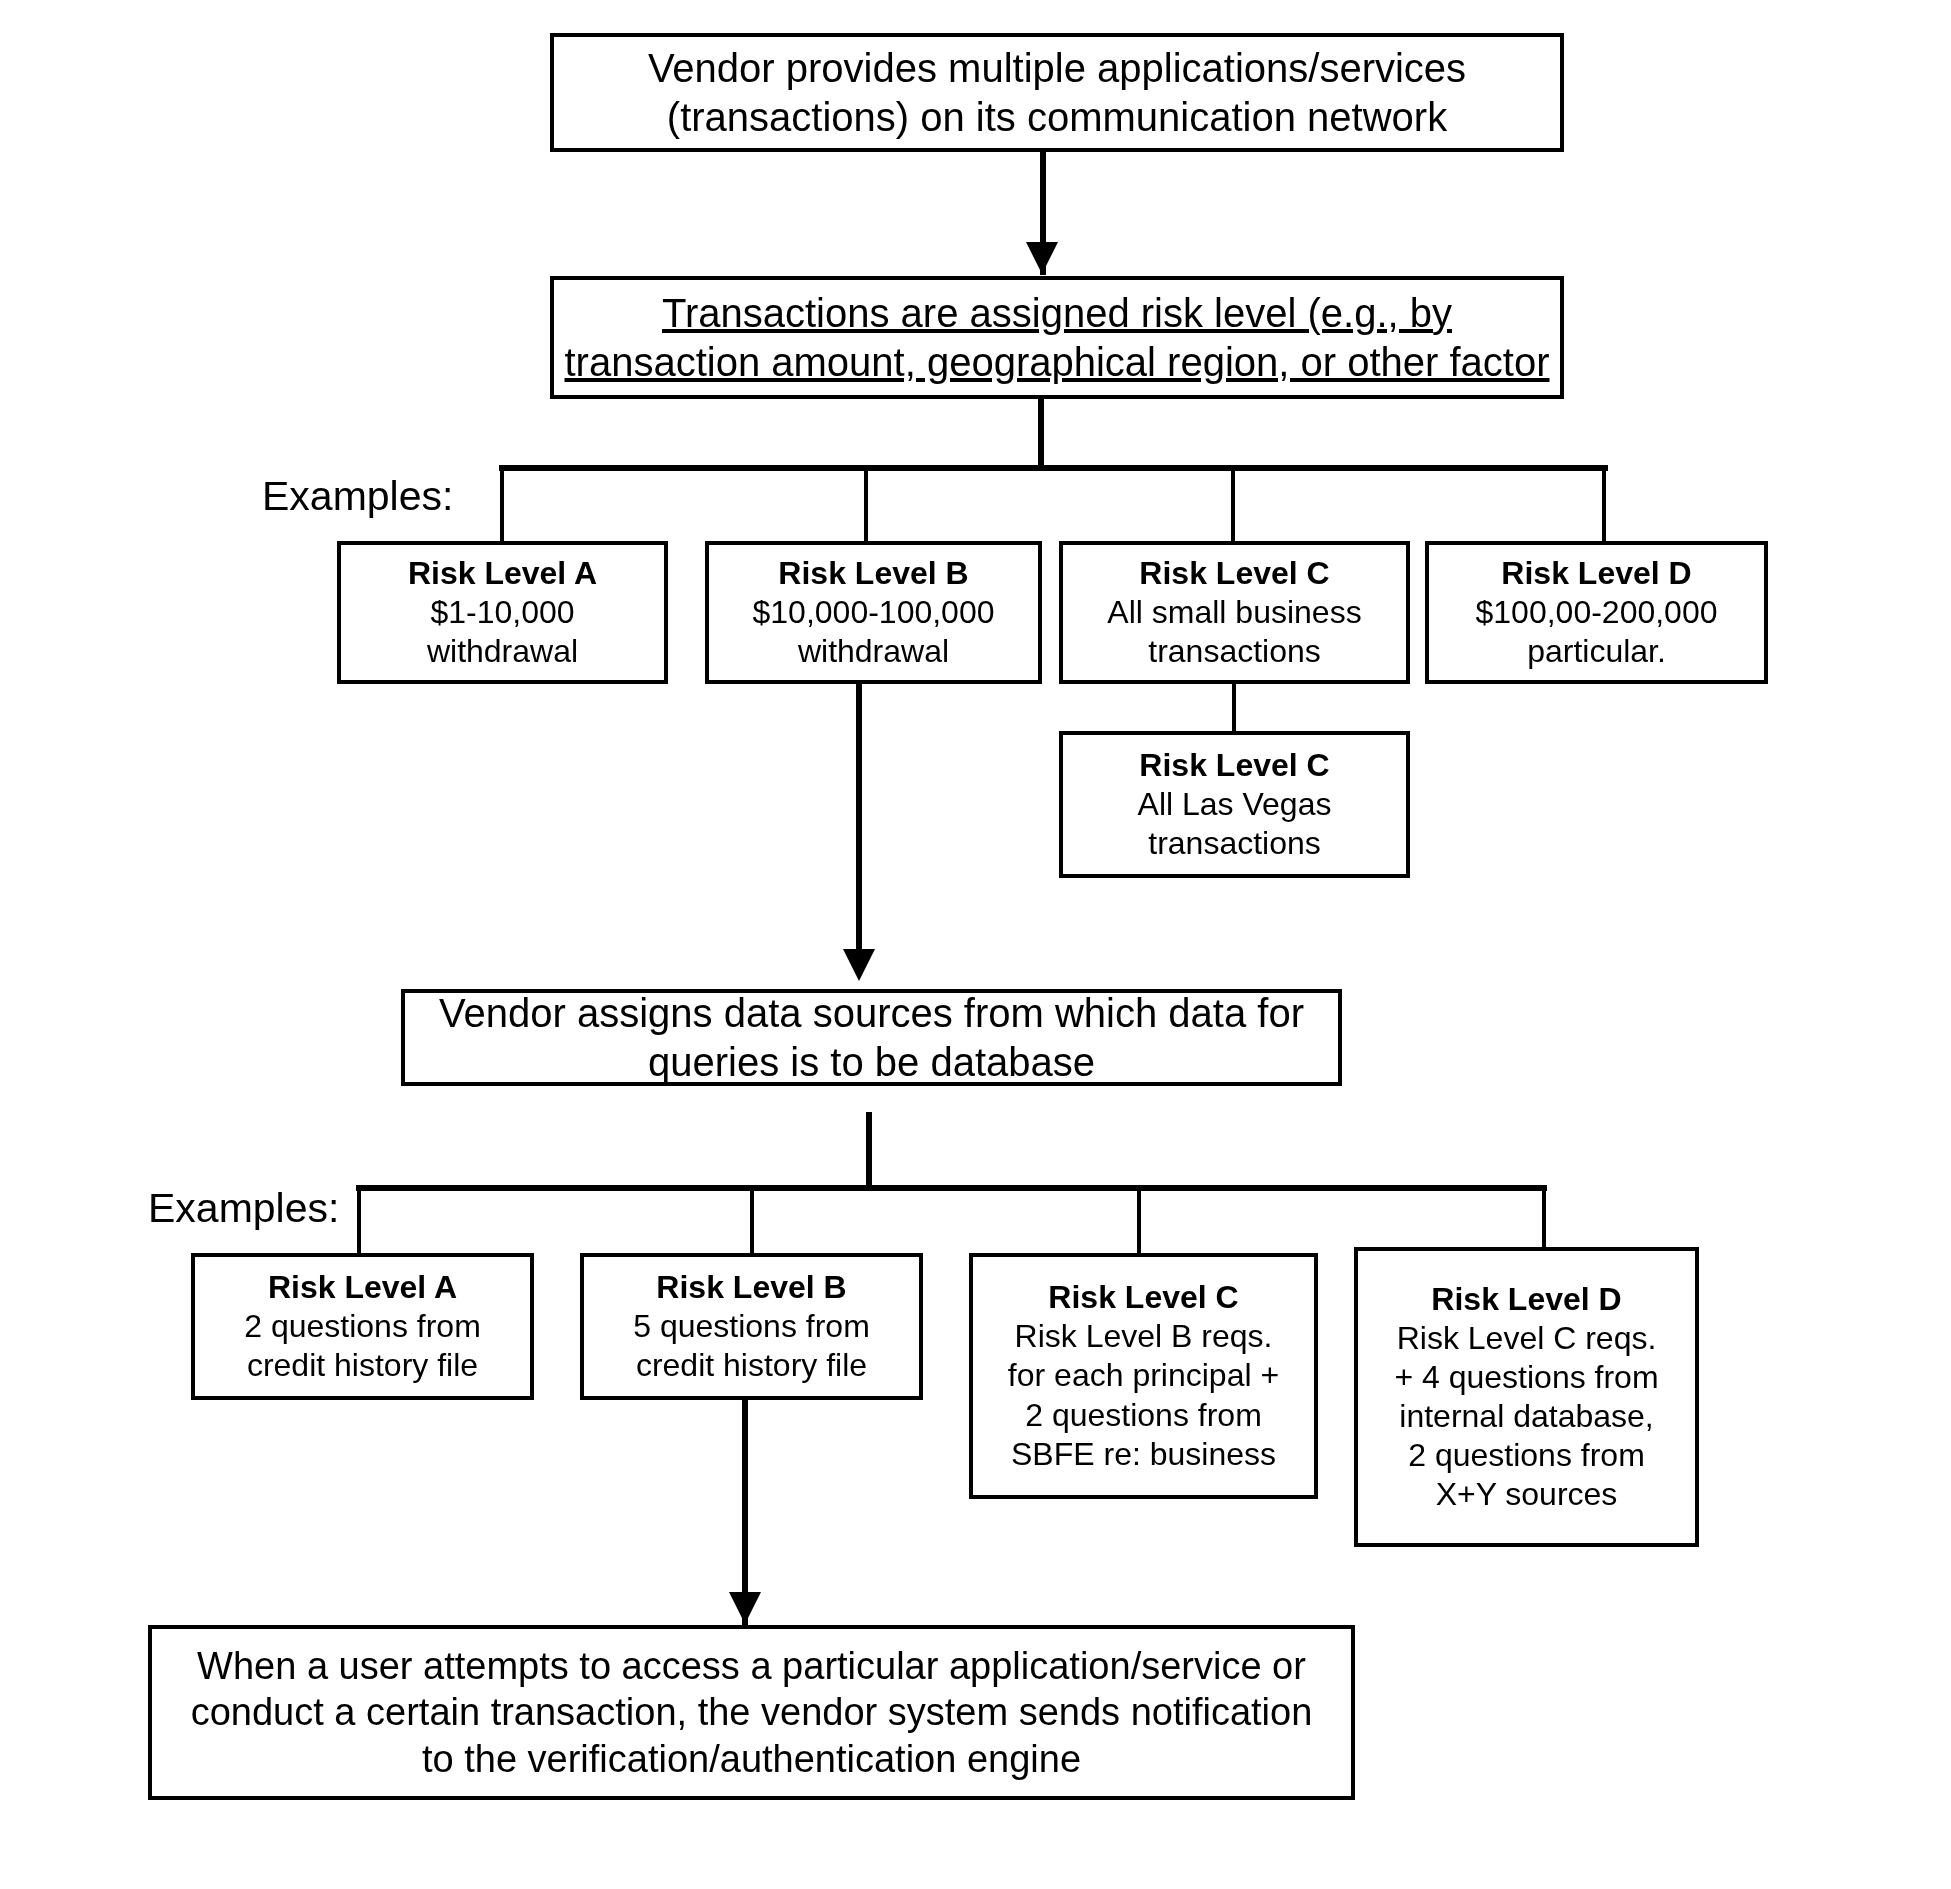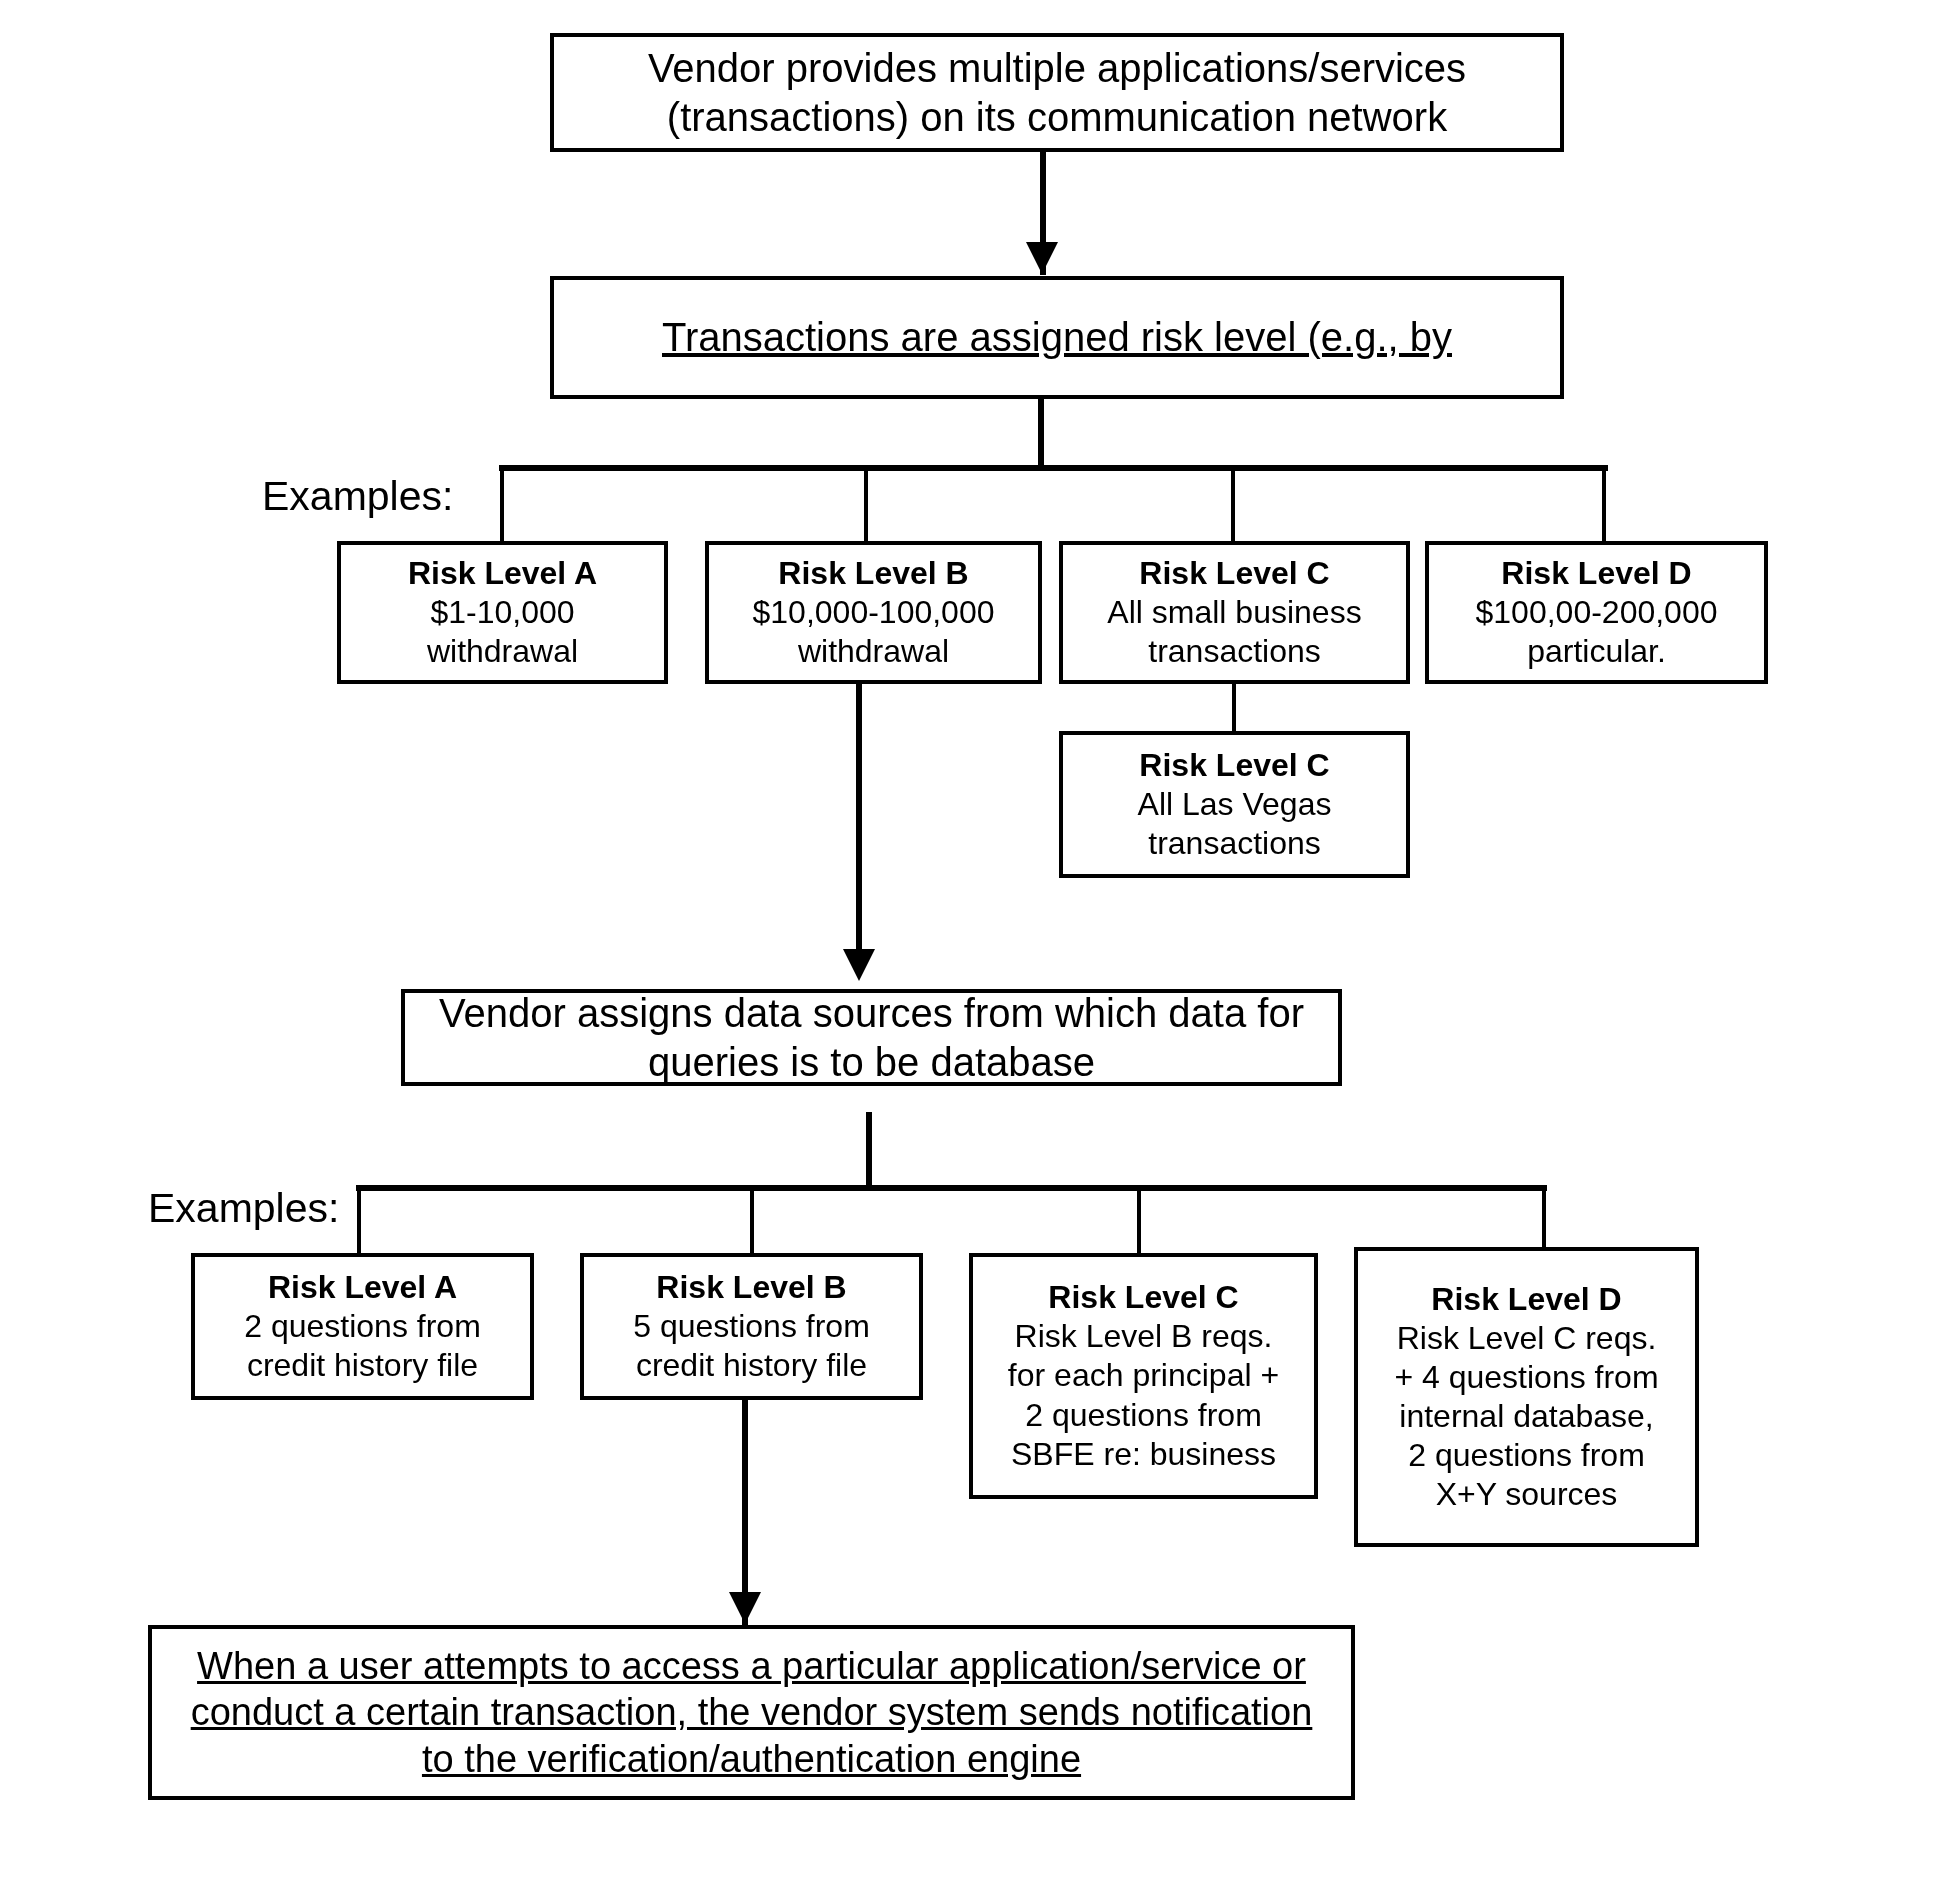--- a/index.html
+++ b/index.html
@@ -35,21 +35,21 @@
   }
   .fbox .ln {
     display: block;
     white-space: nowrap;
   }
   .fbox .ln.hd {
     font-weight: bold;
   }
   
   .sz-big   { font-size: 40px; }
-  .sz-mid   { font-size: 38px; text-decoration: underline; }
+  .sz-mid   { font-size: 38px; }
   .sz-small { font-size: 32px; }
   
   .vline {
     position: absolute;
     background: #000000;
     width: 5.6px;
     z-index: 2;
   }
   .vline-thin {
     position: absolute;
@@ -88,20 +88,21 @@
   <div class="fbox sz-big" style="left:550px; top:33px; width:1014px; height:119px;">
     <span class="ln">Vendor provides multiple applications/services</span>
     <span class="ln">(transactions) on its communication network</span>
   </div>
 
   <div class="vline" style="left:1040px; top:152px; height:123px;"></div>
   <div class="arrowhead" style="left:1026px; top:242px;"></div>
 
   <div class="fbox sz-big" style="left:550px; top:276px; width:1014px; height:123px;text-decoration:underline;">
     <span class="ln">Transactions are assigned risk level (e.g., by</span>
+    <span class="ln">transaction amount, geographical region, or other factor</span>
   </div>
 
   <div class="vline" style="left:1038px; top:399px; height:69px;"></div>
 
   <div class="hline" style="left:499px; top:465px; width:1109px;"></div>
 
   <div class="vline-thin" style="left:500px; top:465px; height:76px;"></div>
   <div class="vline-thin" style="left:864px; top:465px; height:76px;"></div>
   <div class="vline-thin" style="left:1231px; top:465px; height:76px;"></div>
   <div class="vline-thin" style="left:1602px; top:465px; height:76px;"></div>

